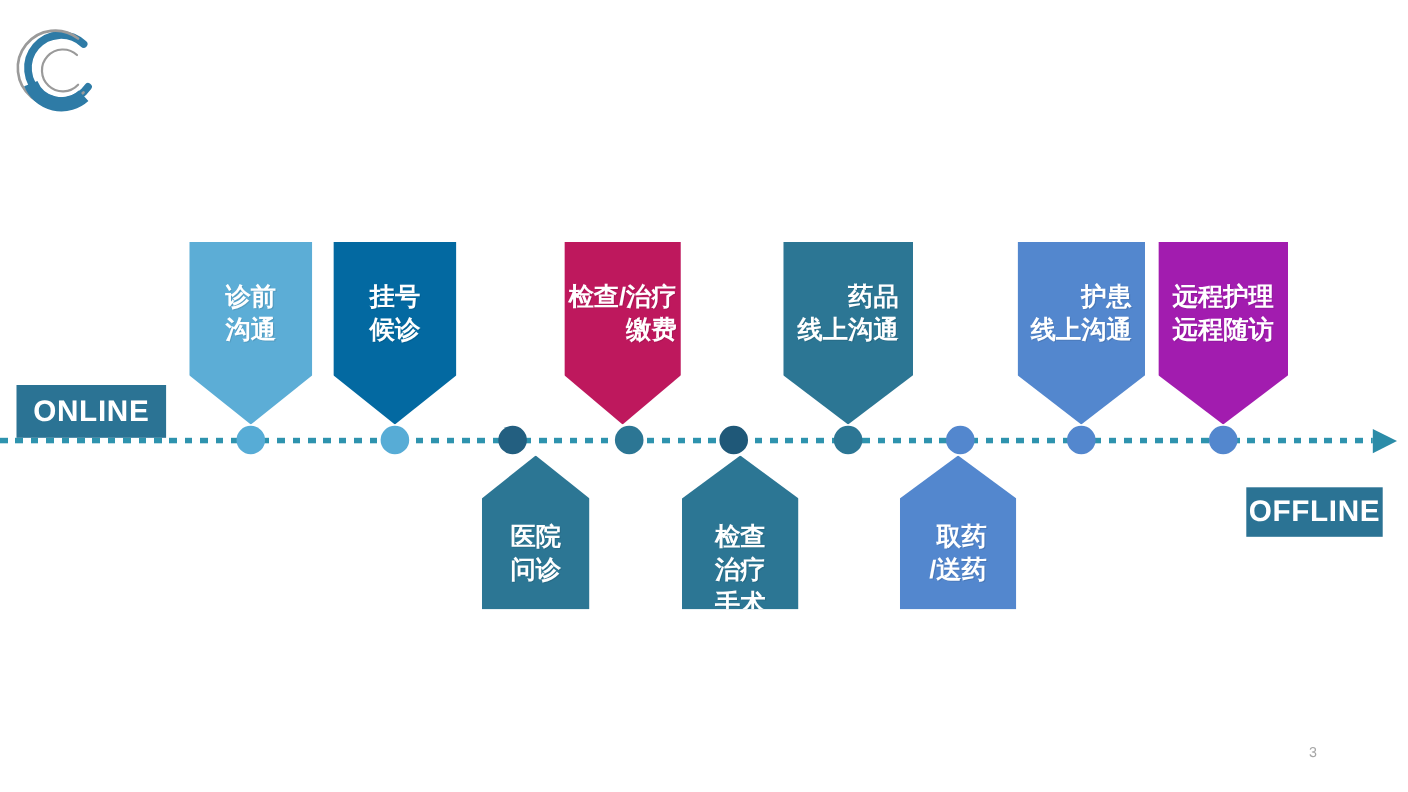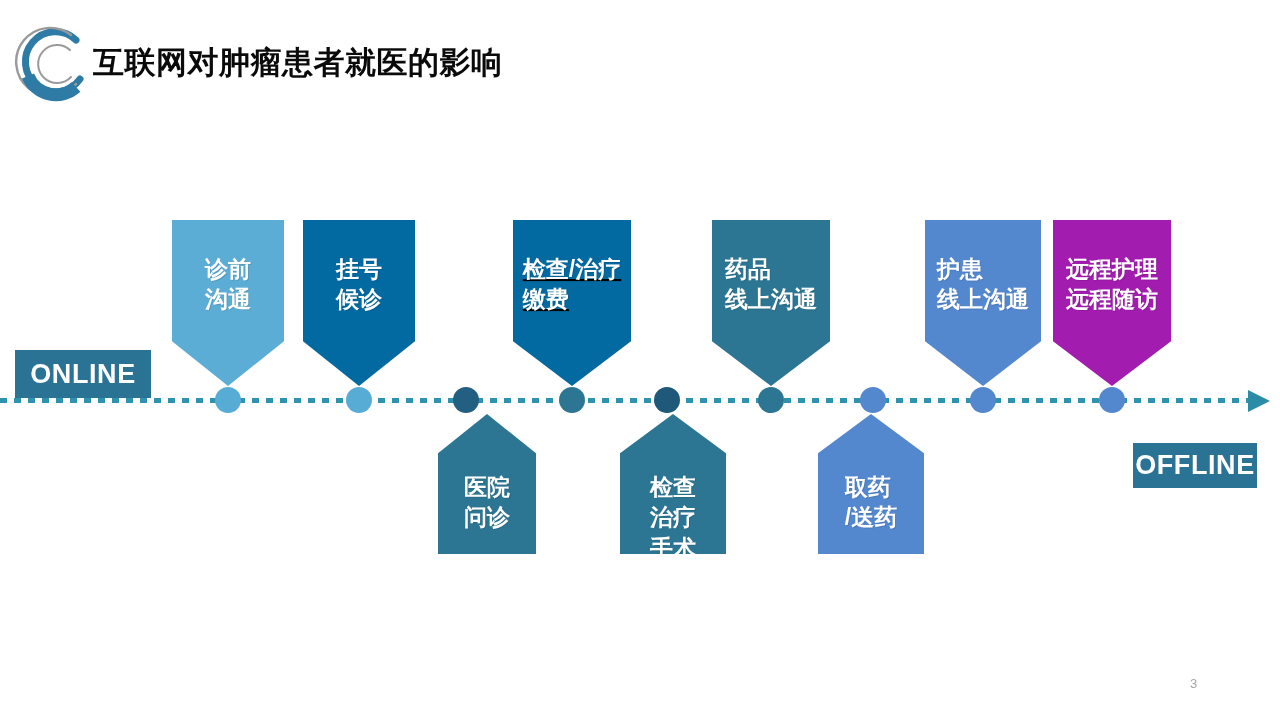--- a/index.html
+++ b/index.html
@@ -87,21 +87,21 @@
   }
   .pennant-up {
     
     clip-path: polygon(50% 0%, 100% 28%, 100% 100%, 0% 100%, 0% 28%);
   }
   .pennant-label {
     color: #ffffff;
     font-weight: bold;
     font-size: 23px;
     line-height: 1.32;
-    text-align: left;
+    text-align: right;
     white-space: pre-line;
     text-shadow: 1px 1px 0 rgba(0,0,0,0.10);
     padding: 0 2px;
   }
   .pennant-down .pennant-label { margin-top: 34px; }
   .pennant-up   .pennant-label { margin-top: 58px; }
 
   
   .side-badge {
     position: absolute;
@@ -145,21 +145,20 @@
 
       <path d="M62 16 A30 30 0 1 0 66 55" fill="none" stroke="#2e7ba6" stroke-width="7" stroke-linecap="round"></path>
 
       <path d="M57 11 A34 34 0 1 0 62 60" fill="none" stroke="#9a9a9a" stroke-width="2.4" stroke-linecap="round"></path>
 
       <path d="M56 26 A19 19 0 1 0 57 53" fill="none" stroke="#9a9a9a" stroke-width="2" stroke-linecap="round"></path>
 
       <path d="M14 52 A30 30 0 0 0 62 63" fill="none" stroke="#2e7ba6" stroke-width="13" stroke-linecap="butt"></path>
     </svg>
   </div>
-  <div id="slide-title" style="color: rgb(10, 10, 10);">互联网对肿瘤患者就医的影响</div>
 </div>
 
 <div id="timeline-axis"></div>
 <div id="timeline-arrowhead"></div>
 
 <div id="nodes-layer">
     <div class="pennant pennant-down" style="background: rgb(92, 173, 214); left: 172px; width: 112px; top: 220px; height: 166px;">
       <div class="pennant-label">诊前
 沟通</div>
     </div>
@@ -167,21 +166,21 @@
     <div class="pennant pennant-down" style="background: #0369a1; left: 303px; width: 112px; top: 220px; height: 166px;">
       <div class="pennant-label">挂号
 候诊</div>
     </div>
     <div class="node-dot" style="background: rgb(87, 172, 214); left: 346px;"></div>
     <div class="pennant pennant-up" style="background: rgb(44, 118, 148); left: 438px; width: 98px; top: 414px; height: 140px;">
       <div class="pennant-label">医院
 问诊</div>
     </div>
     <div class="node-dot" style="background: rgb(35, 95, 128); left: 453px;"></div>
-    <div class="pennant pennant-down" style="background: #0369a1; left: 513px; width: 118px; top: 220px; height: 166px; text-decoration: underline;">
+    <div class="pennant pennant-down" style="background: #be185d; left: 513px; width: 106px; top: 220px; height: 166px;">
       <div class="pennant-label">检查/治疗
 缴费</div>
     </div>
     <div class="node-dot" style="background: rgb(44, 118, 148); left: 559px;"></div>
     <div class="pennant pennant-up" style="background: rgb(44, 118, 148); left: 620px; width: 106px; top: 414px; height: 140px;">
       <div class="pennant-label">检查
 治疗
 手术</div>
     </div>
     <div class="node-dot" style="background: rgb(31, 88, 120); left: 654px;"></div>

